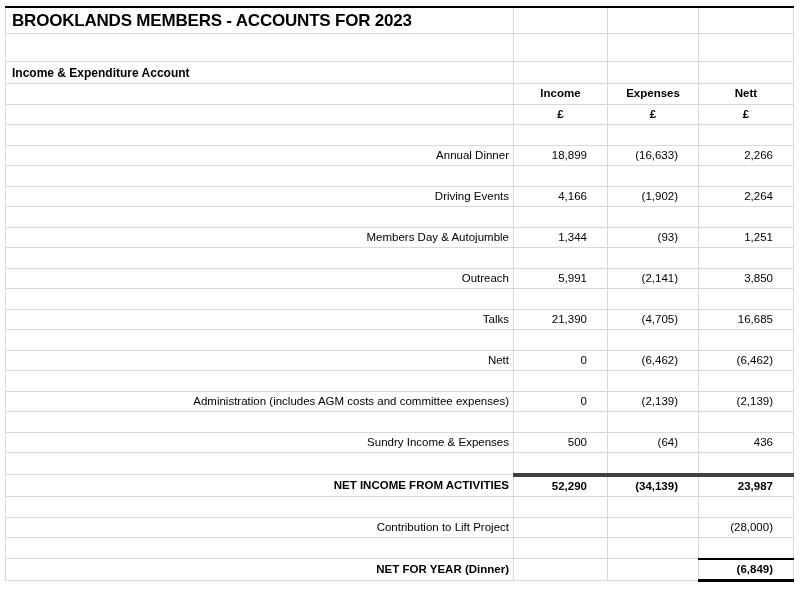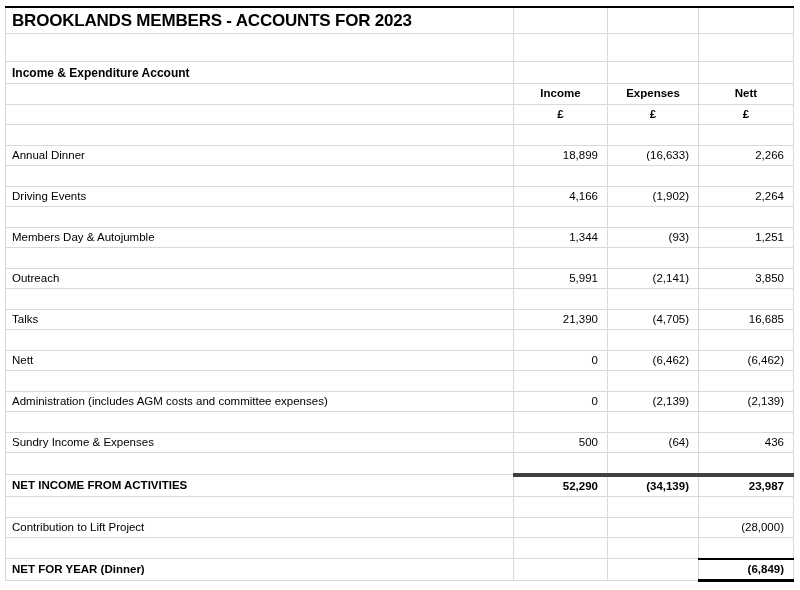--- a/index.html
+++ b/index.html
@@ -49,22 +49,22 @@
     font-weight: bold;
     font-size: 17px;
     letter-spacing: -0.2px;
     padding-left: 6px;
   }
   .section {
     font-weight: bold;
     font-size: 12px;
     padding-left: 6px;
   }
-  .label { padding-left: 6px; }
-  .num { text-align: right; padding-right: 9px; }
+  .label { padding-left: 6px; text-align: right; }
+  .num { text-align: right; padding-right: 20px; }
   .colhead { font-weight: bold; text-align: center; }
   .bold { font-weight: bold; margin-left: 28px; }
   .topline { border-top: 4px solid #404040; }
   .nett-final {
     border-top: 2px solid #000000;
     border-bottom: 3px solid #000000;
   }
 </style>
 </head>
 <body>

